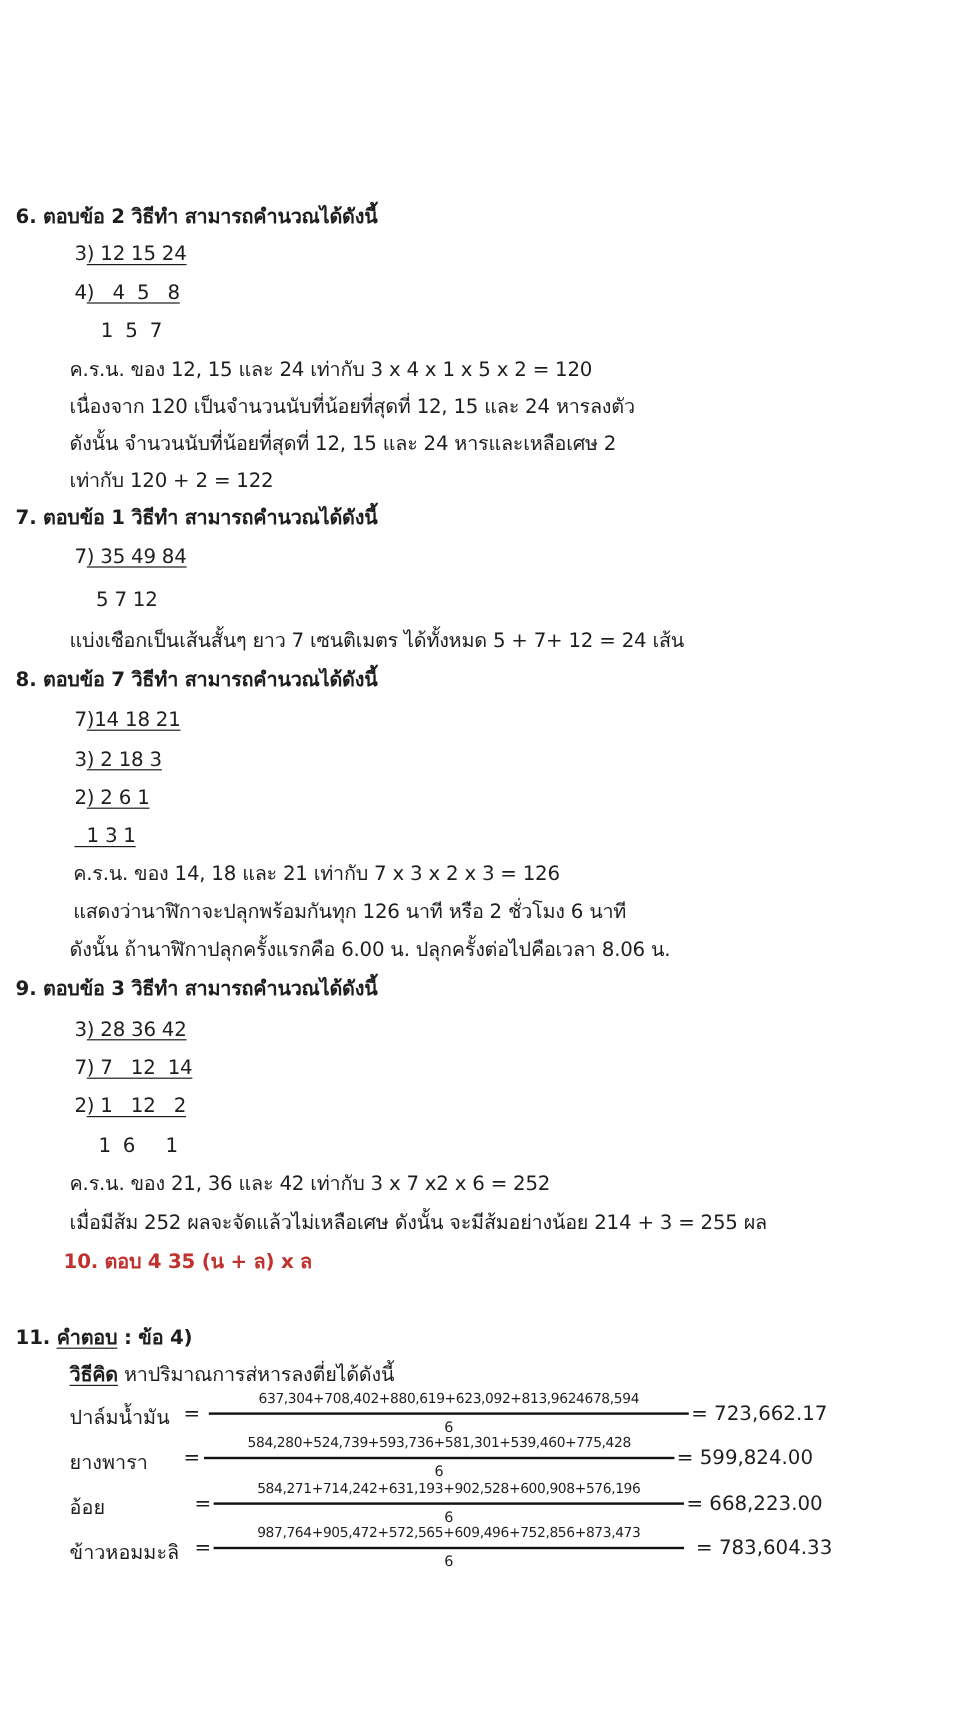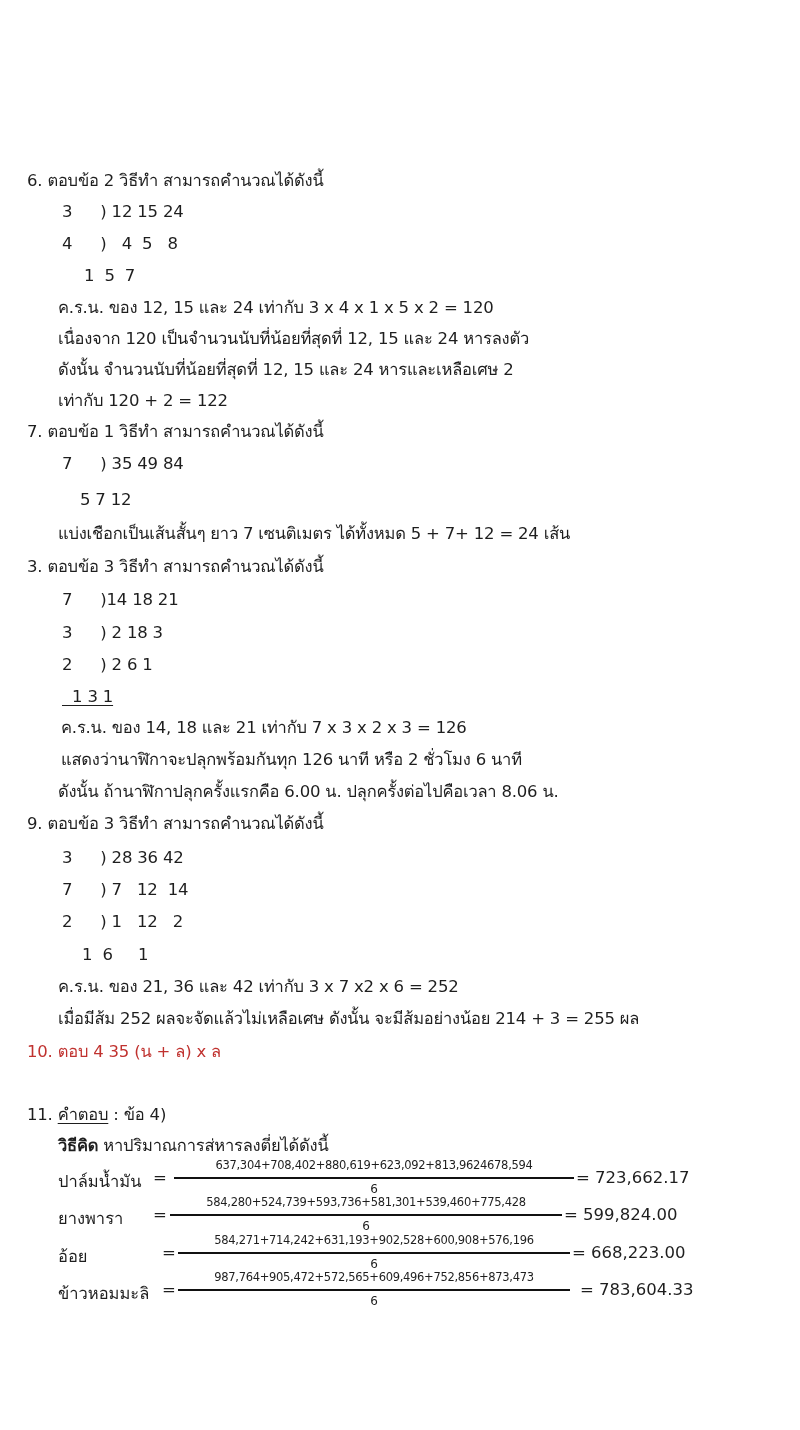--- a/index.html
+++ b/index.html
@@ -6,28 +6,28 @@
     body {
       width: 800px; height: 1430px; position: relative; overflow: hidden;
       font-family: "DejaVu Sans", "Liberation Sans", sans-serif;
       color: #1e1e1e;
     }
     .line {
       position: absolute; white-space: nowrap;
       font-size: 16.5px; line-height: 22px;
       letter-spacing: -0.2px;
     }
-    .q { left: 27px; }
+    .q { left: 13px; font-weight: bold; }
     .i1 { left: 58px; }
     .div-row { left: 62px; }
     .div-row .divisor { }
-    .div-row .dividend { text-underline-offset: 3px; margin-left: 28px; }
-    .red { color: #c0322f; }
+    .div-row .dividend { text-decoration: underline; text-underline-offset: 3px; }
+    .red { color: #c0322f; margin-left: 40px; }
     .u { text-decoration: underline; text-underline-offset: 3px; }
-    .bu { font-weight: bold; text-underline-offset: 3px; }
+    .bu { text-decoration: underline; font-weight: bold; text-underline-offset: 3px; }
 
     .frac-row { position: absolute; left: 58px; height: 40px; }
     .frac-label { position: absolute; left: 0; top: 10px; font-size: 16.5px; white-space: nowrap; }
     .frac-eq { position: absolute; top: 10px; font-size: 16.5px; }
     .frac {
       position: absolute; top: 0;
     }
     .frac .num {
       position: absolute; top: 0; left: 0; right: 0; text-align: center;
       font-size: 11.5px; line-height: 14px; white-space: nowrap; letter-spacing: -0.3px;
@@ -57,21 +57,21 @@
 <div class="line i1" style="top:359px">ดังนั้น จำนวนนับที่น้อยที่สุดที่ 12, 15 และ 24 หารและเหลือเศษ 2</div>
 <div class="line i1" style="top:390px">เท่ากับ 120 + 2 = 122</div>
 
 <div class="line q" style="top:421px">7. ตอบข้อ 1 วิธีทำ สามารถคำนวณได้ดังนี้</div>
 <div class="line div-row" style="top:453px">
   <span class="divisor">7</span><span class="dividend" style="white-space:pre">) 35 49 84</span>
 </div>
 <div class="line" style="top:489px; left:80px">5 7 12</div>
 <div class="line i1" style="top:523px">แบ่งเชือกเป็นเส้นสั้นๆ ยาว 7 เซนติเมตร ได้ทั้งหมด 5 + 7+ 12 = 24 เส้น</div>
 
-<div class="line q" style="top:556px">3. ตอบข้อ 3 วิธีทำ สามารถคำนวณได้ดังนี้</div>
+<div class="line q" style="top:556px">8. ตอบข้อ 7 วิธีทำ สามารถคำนวณได้ดังนี้</div>
 <div class="line div-row" style="top:589px">
   <span class="divisor">7</span><span class="dividend" style="white-space:pre">)14 18 21</span>
 </div>
 <div class="line div-row" style="top:622px">
   <span class="divisor">3</span><span class="dividend" style="white-space:pre">) 2 18 3</span>
 </div>
 <div class="line div-row" style="top:654px">
   <span class="divisor">2</span><span class="dividend" style="white-space:pre">) 2 6 1</span>
 </div>
 <div class="line u" style="top:686px; left:62px; white-space:pre">  1 3 1</div>

